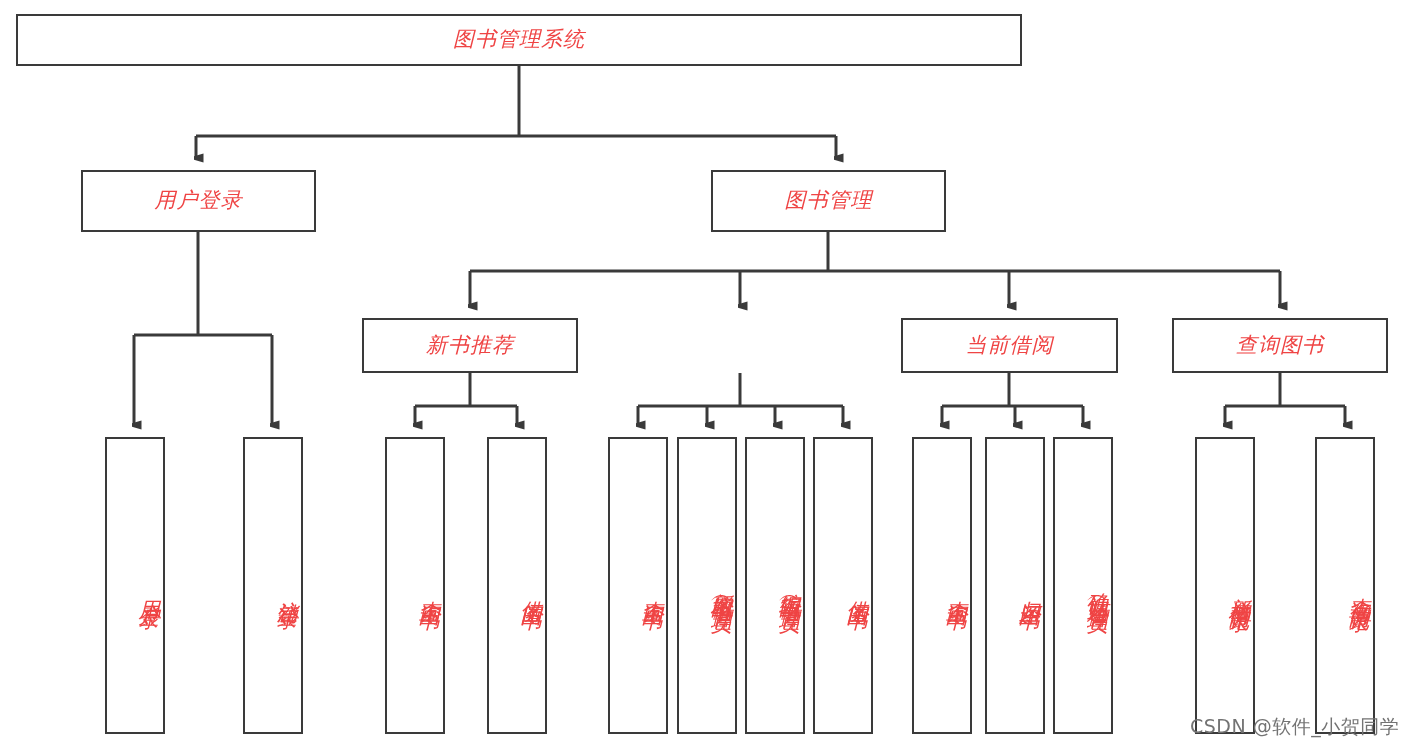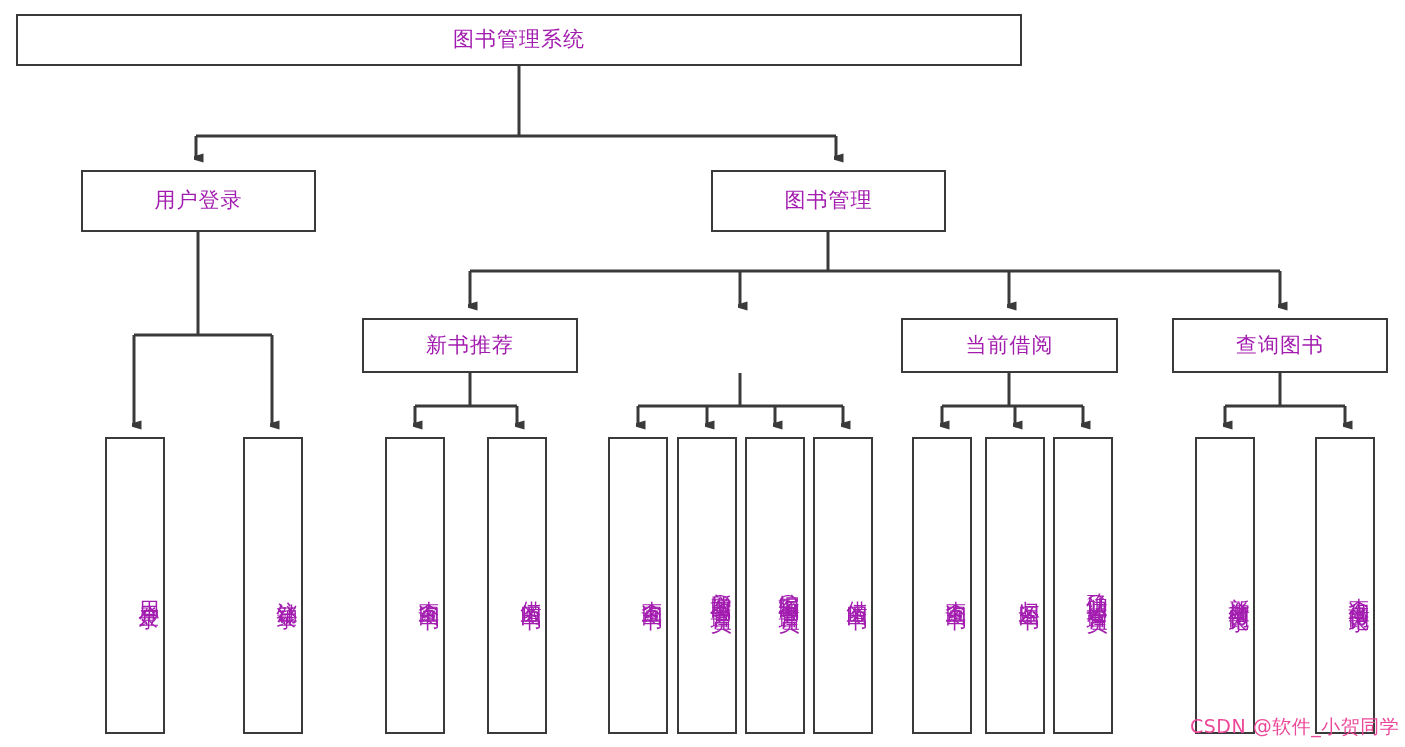--- a/index.html
+++ b/index.html
@@ -26,23 +26,24 @@
     pointer-events: none;
   }
   .node {
     position: absolute;
     box-sizing: border-box;
     background: #ffffff;
     border: 2px solid #3a3a3a;
     display: flex;
     align-items: center;
     justify-content: center;
-    color: #a21caf;
+    color: #ef4444;
     text-align: center;
     z-index: 2;
+    font-style: italic;
   }
   .node.horiz {
     font-size: 21px;
     letter-spacing: 1px;
     line-height: 1.2;
   }
   .node.vert {
     writing-mode: vertical-rl;
     text-orientation: upright;
     font-size: 21px;
@@ -50,21 +51,21 @@
     padding-top: 8px;
     align-items: flex-start;
     justify-content: center;
   }
   .node .label {
     display: block;
   }
   .watermark {
     position: absolute;
     font-size: 19px;
-    color: #ec4899;
+    color: #737373;
     white-space: nowrap;
     z-index: 3;
     letter-spacing: 0.5px;
   }
 </style>
 </head>
 <body>
 
 <div id="canvas">
 

